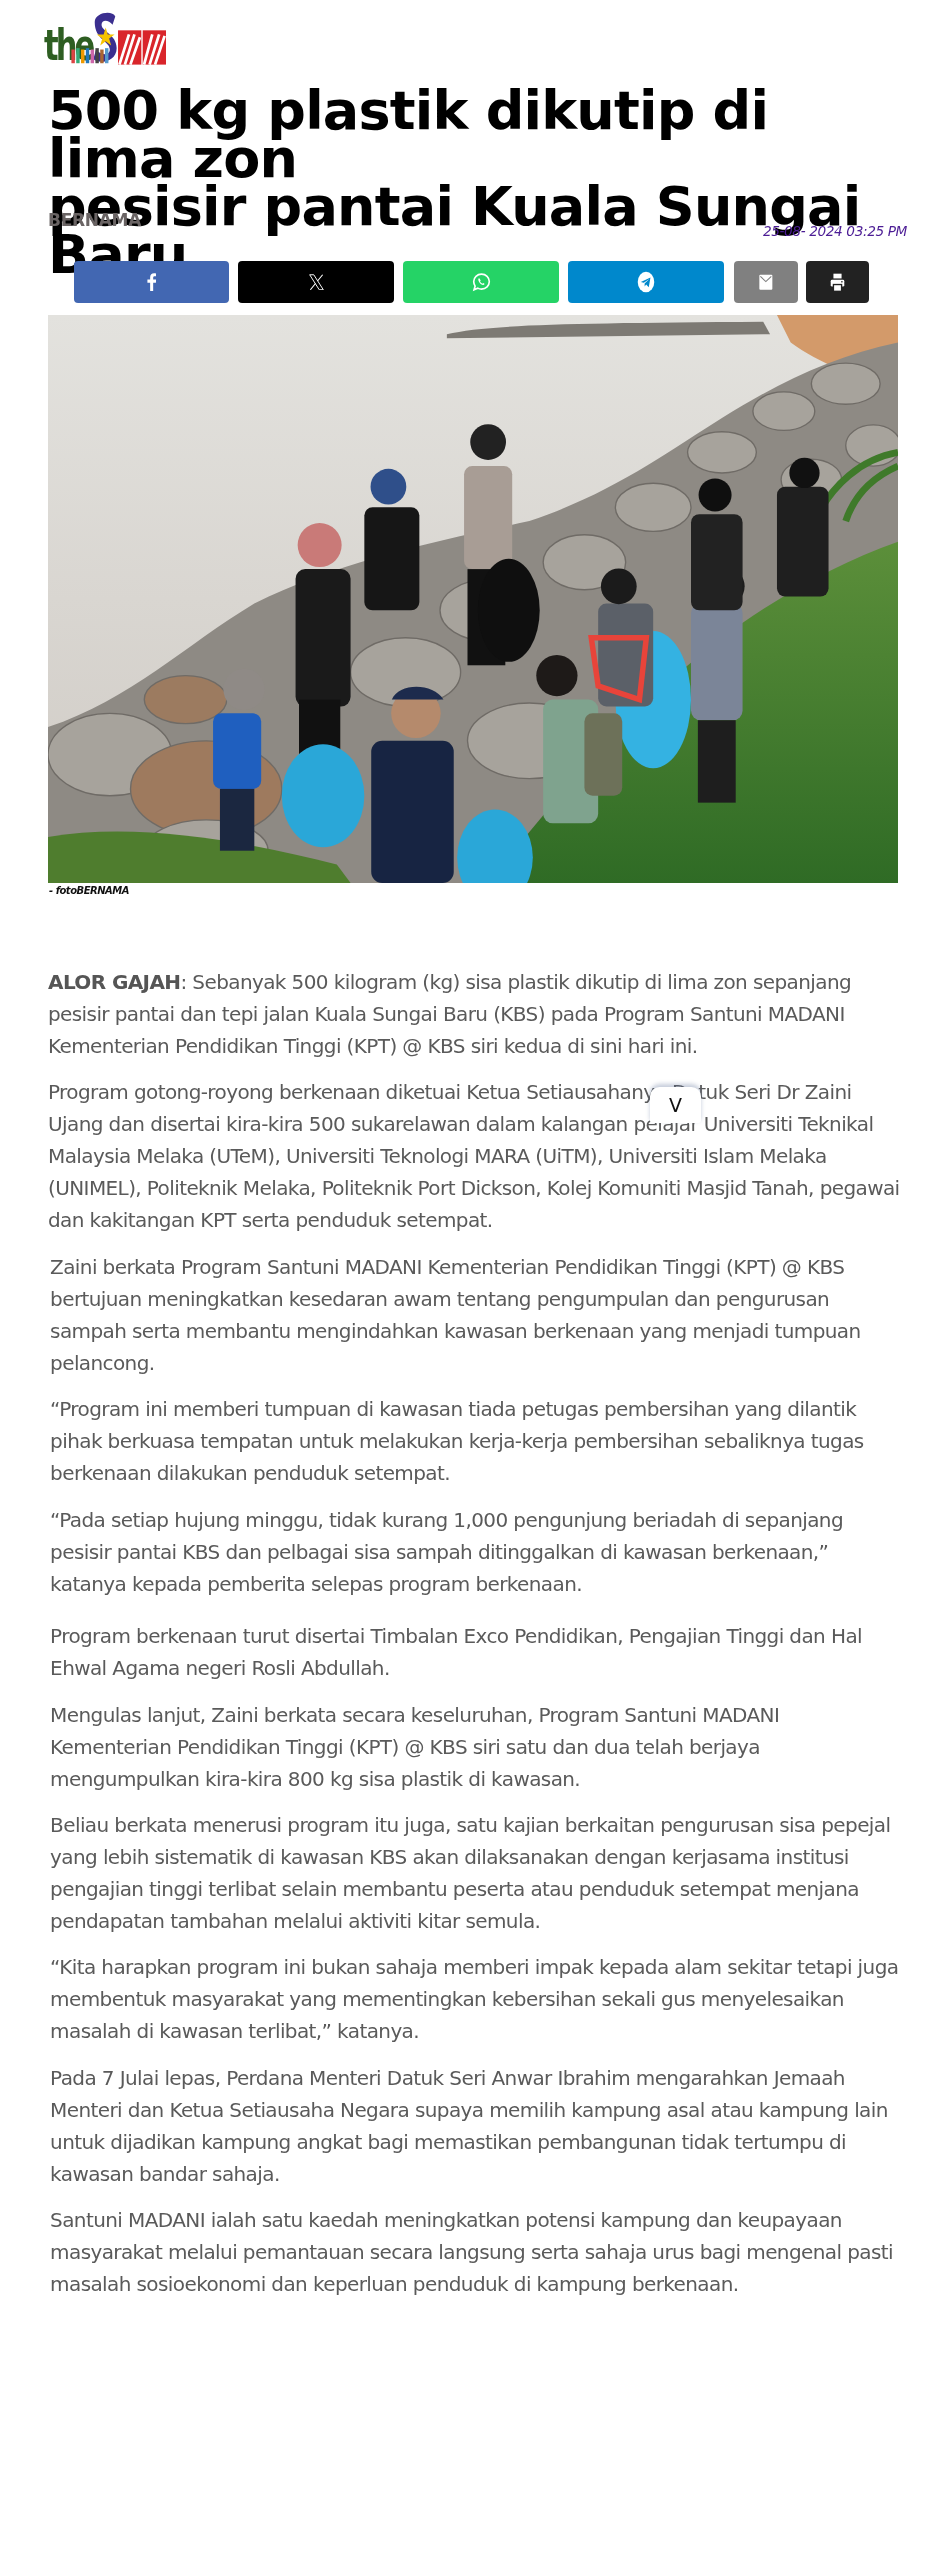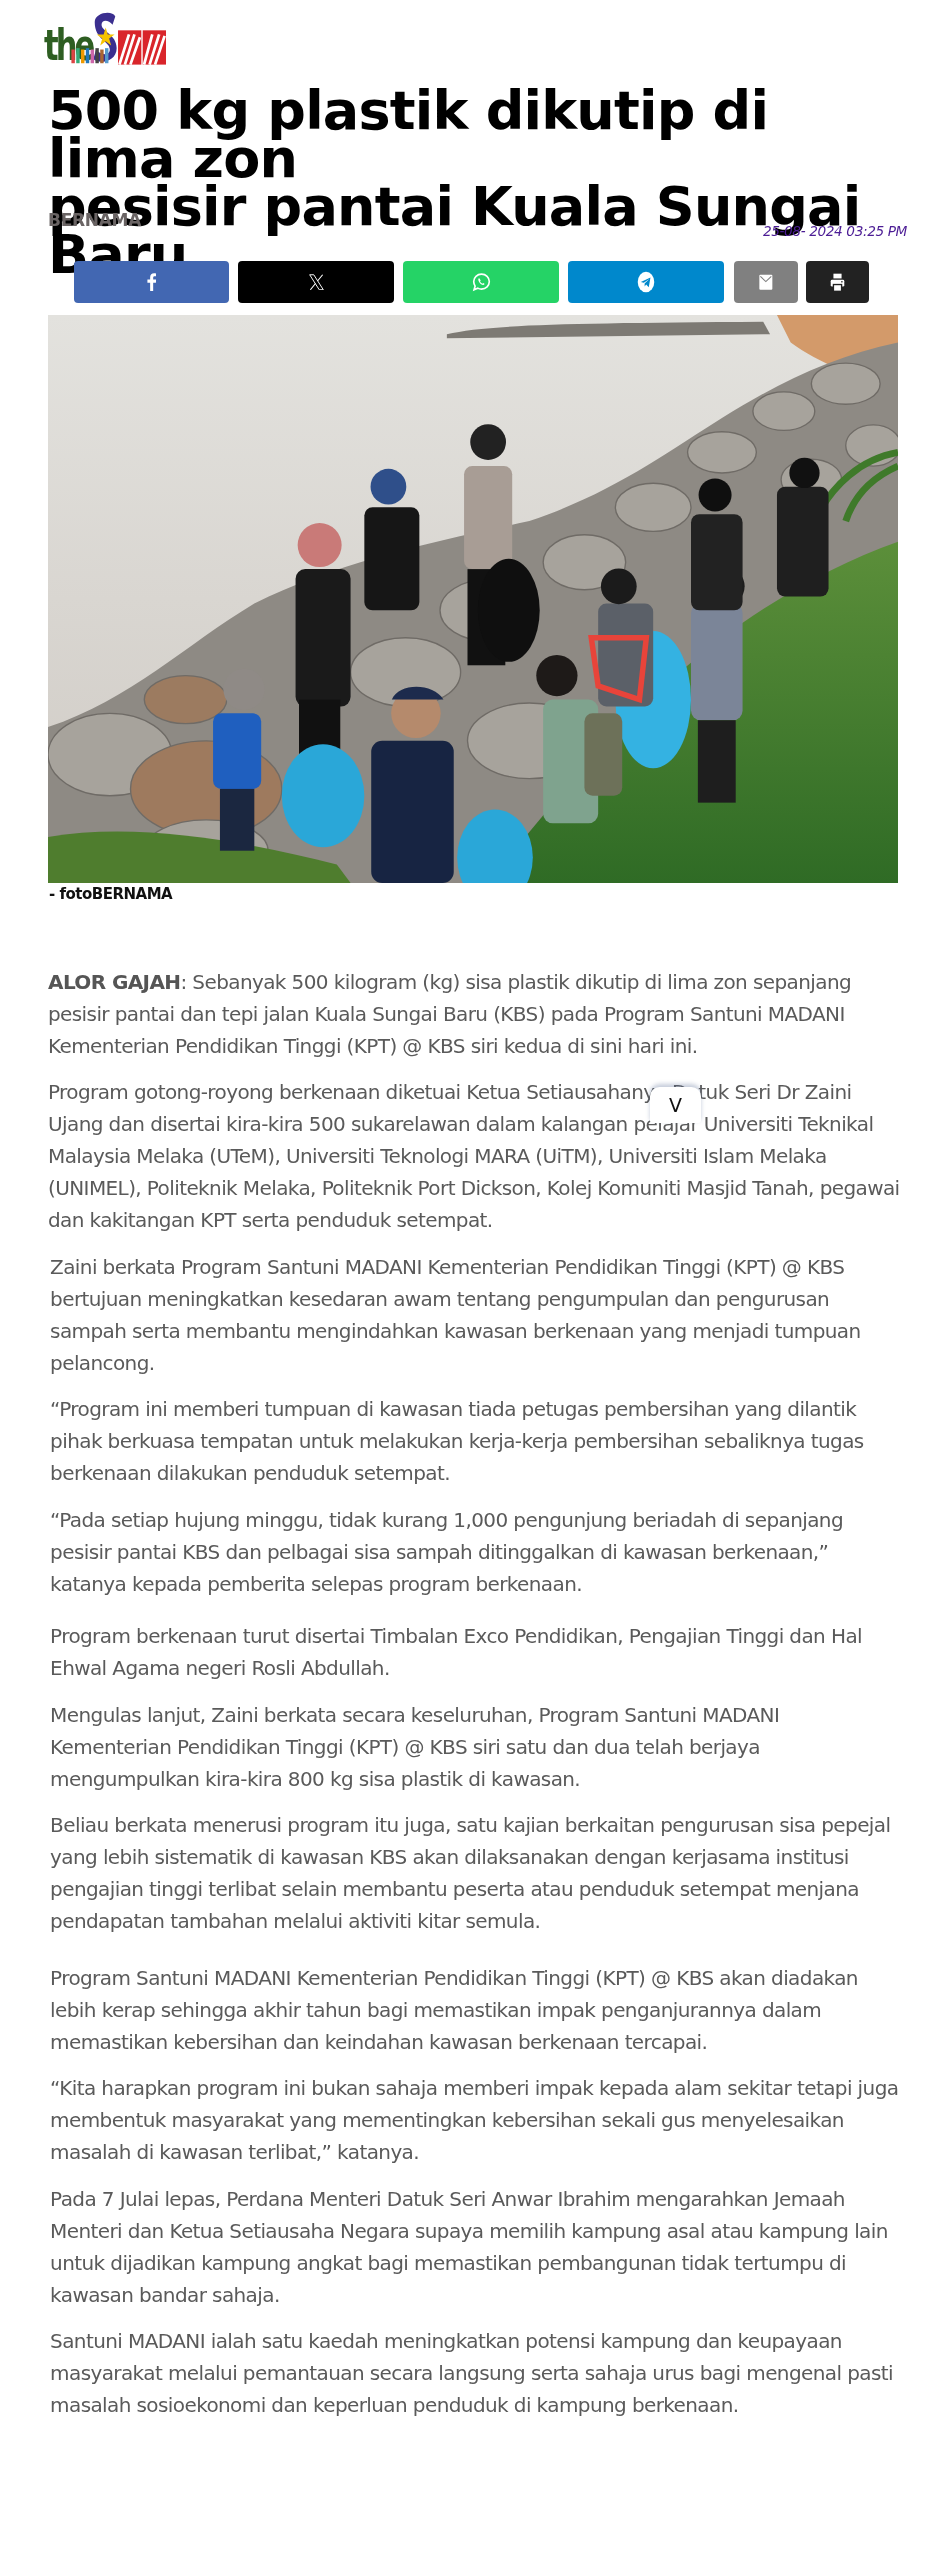--- a/index.html
+++ b/index.html
@@ -57,21 +57,21 @@
 
   
   .photo {
     position: absolute; left: 48px; top: 315px; width: 850px; height: 568px;
     overflow: hidden; background: #cfcfcc;
   }
   .photo svg { width: 100%; height: 100%; display: block; }
   .caption {
     position: absolute; left: 49px; top: 885px;
     font-family: "DejaVu Sans", sans-serif;
-    font-weight: bold; font-size: 15px; color: #111111;
+    font-style: italic; font-weight: bold; font-size: 10px; color: #111111;
     letter-spacing: -0.5px;
   }
 
   
   .article {
     position: absolute; left: 48px; top: 966px; width: 852px;
     font-family: "DejaVu Sans", sans-serif;
     font-size: 20px; line-height: 32px; color: #5a5a5a;
     letter-spacing: -0.6px;
   }
@@ -264,21 +264,20 @@
 
   <div class="article">
     <p><span class="dateline-lead">ALOR GAJAH</span><span>: Sebanyak 500 kilogram (kg) sisa plastik dikutip di lima zon sepanjang pesisir pantai dan tepi jalan Kuala Sungai Baru (KBS) pada Program Santuni MADANI Kementerian Pendidikan Tinggi (KPT) @ KBS siri kedua di sini hari ini.</span></p>
     <p>Program gotong-royong berkenaan diketuai Ketua Setiausahanya Datuk Seri Dr Zaini Ujang dan disertai kira-kira 500 sukarelawan dalam kalangan pelajar Universiti Teknikal Malaysia Melaka (UTeM), Universiti Teknologi MARA (UiTM), Universiti Islam Melaka (UNIMEL), Politeknik Melaka, Politeknik Port Dickson, Kolej Komuniti Masjid Tanah, pegawai dan kakitangan KPT serta penduduk setempat.</p>
     <p class="indent">Zaini berkata Program Santuni MADANI Kementerian Pendidikan Tinggi (KPT) @ KBS bertujuan meningkatkan kesedaran awam tentang pengumpulan dan pengurusan sampah serta membantu mengindahkan kawasan berkenaan yang menjadi tumpuan pelancong.</p>
     <p class="indent">“Program ini memberi tumpuan di kawasan tiada petugas pembersihan yang dilantik pihak berkuasa tempatan untuk melakukan kerja-kerja pembersihan sebaliknya tugas berkenaan dilakukan penduduk setempat.</p>
     <p class="indent">“Pada setiap hujung minggu, tidak kurang 1,000 pengunjung beriadah di sepanjang pesisir pantai KBS dan pelbagai sisa sampah ditinggalkan di kawasan berkenaan,” katanya kepada pemberita selepas program berkenaan.</p>
     <p class="indent" style="margin-top:20.6px">Program berkenaan turut disertai Timbalan Exco Pendidikan, Pengajian Tinggi dan Hal Ehwal Agama negeri Rosli Abdullah.</p>
     <p class="indent">Mengulas lanjut, Zaini berkata secara keseluruhan, Program Santuni MADANI Kementerian Pendidikan Tinggi (KPT) @ KBS siri satu dan dua telah berjaya mengumpulkan kira-kira 800 kg sisa plastik di kawasan.</p>
     <p class="indent">Beliau berkata menerusi program itu juga, satu kajian berkaitan pengurusan sisa pepejal yang lebih sistematik di kawasan KBS akan dilaksanakan dengan kerjasama institusi pengajian tinggi terlibat selain membantu peserta atau penduduk setempat menjana pendapatan tambahan melalui aktiviti kitar semula.</p>
-    <p class="indent extra-gap">Program Santuni MADANI Kementerian Pendidikan Tinggi (KPT) @ KBS akan diadakan lebih kerap sehingga akhir tahun bagi memastikan impak penganjurannya dalam memastikan kebersihan dan keindahan kawasan berkenaan tercapai.</p>
     <p class="indent">“Kita harapkan program ini bukan sahaja memberi impak kepada alam sekitar tetapi juga membentuk masyarakat yang mementingkan kebersihan sekali gus menyelesaikan masalah di kawasan terlibat,” katanya.</p>
     <p class="indent">Pada 7 Julai lepas, Perdana Menteri Datuk Seri Anwar Ibrahim mengarahkan Jemaah Menteri dan Ketua Setiausaha Negara supaya memilih kampung asal atau kampung lain untuk dijadikan kampung angkat bagi memastikan pembangunan tidak tertumpu di kawasan bandar sahaja.</p>
     <p class="indent">Santuni MADANI ialah satu kaedah meningkatkan potensi kampung dan keupayaan masyarakat melalui pemantauan secara langsung serta sahaja urus bagi mengenal pasti masalah sosioekonomi dan keperluan penduduk di kampung berkenaan.</p>
   </div>
 
   <div class="float-v">V</div>
 
 </div>
 
 

